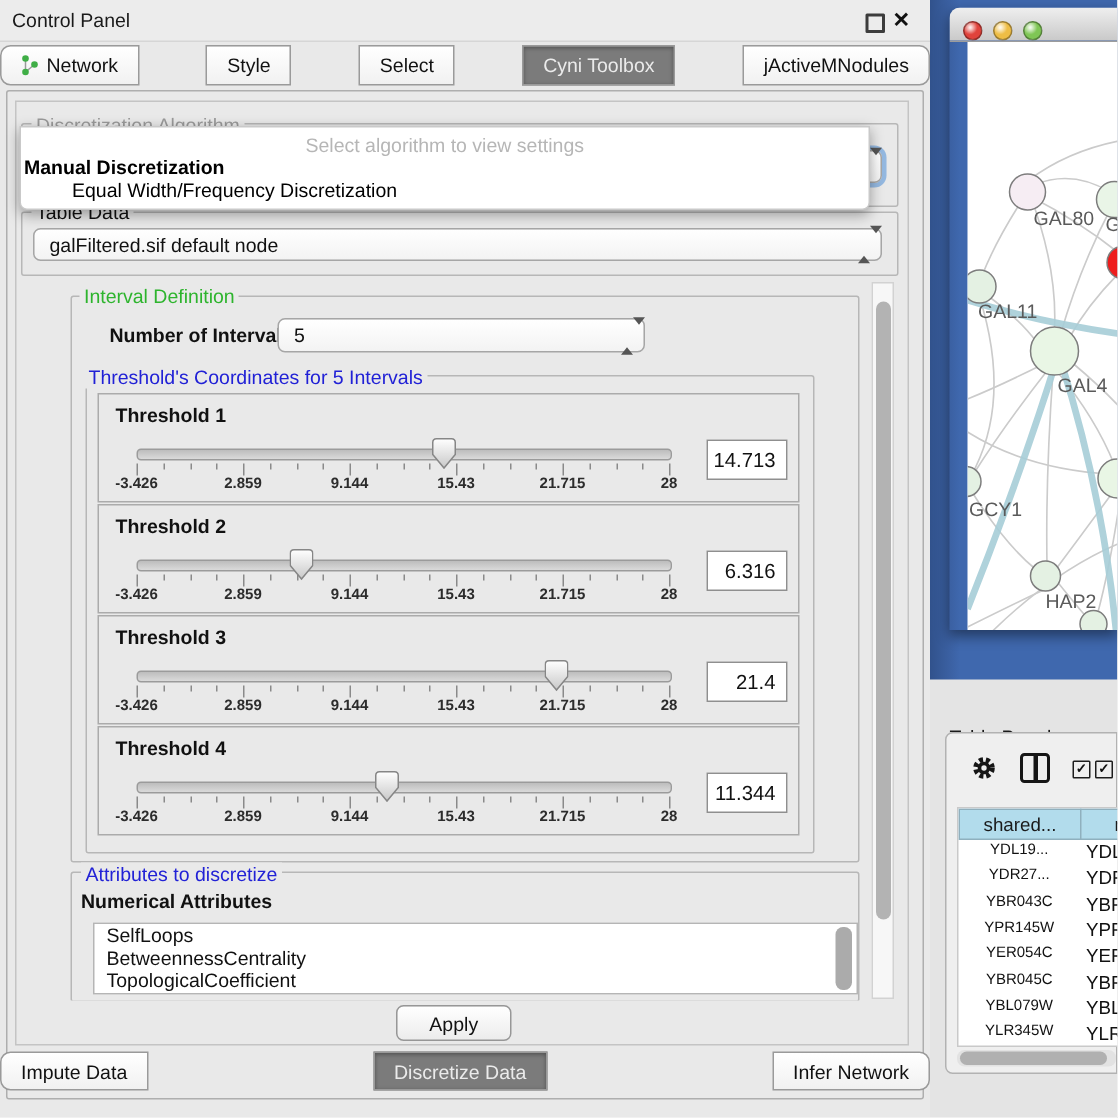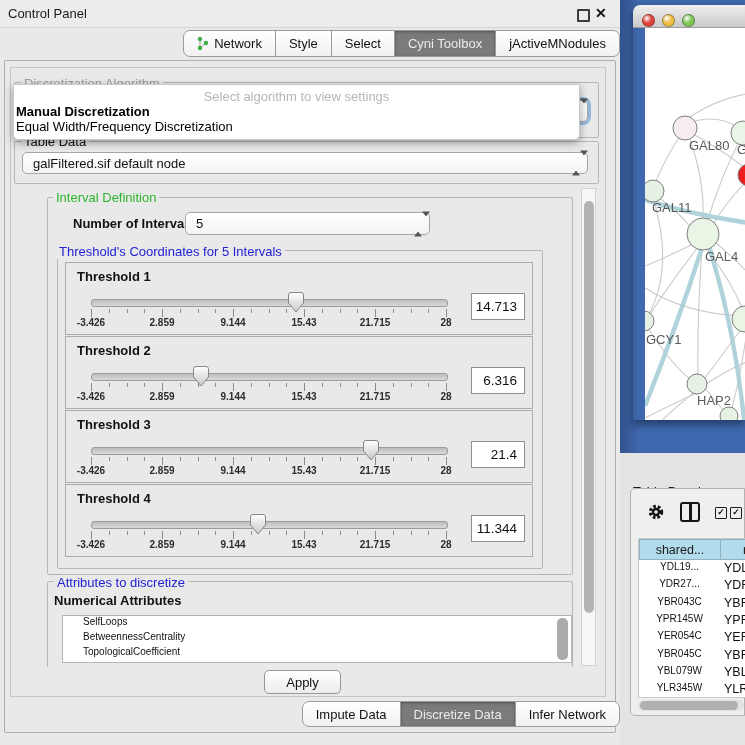--- a/index.html
+++ b/index.html
@@ -5,21 +5,21 @@
   html,body{margin:0;padding:0;}
   #stage{position:relative;width:745px;height:745px;overflow:hidden;
     font-family:"Liberation Sans",sans-serif;background:#e9e9e9;-webkit-font-smoothing:antialiased;}
   .abs{position:absolute;}
   
   #left{left:0;top:0;width:620px;height:745px;background:#e9e9e9;}
   #titlebar{left:0;top:0;width:620px;height:27px;background:#ececec;border-bottom:1px solid #d6d6d6;}
   #titlebar .t{position:absolute;left:8px;top:6px;font-size:13px;color:#1a1a1a;}
   #float-btn{left:577px;top:9px;width:9px;height:9px;border:2px solid #3c3c3c;border-radius:1px;}
   #close-btn{left:595px;top:5px;font-size:14px;font-weight:bold;color:#111;}
-  .tabrow{display:flex;justify-content:flex-end;align-items:stretch;}
+  .tabrow{display:flex;justify-content:space-between;align-items:stretch;}
   #toptabs{left:0;top:30px;width:620px;height:27px;}
   #bottomtabs{left:0;top:701px;width:620px;height:26px;}
   .tab{display:flex;align-items:center;gap:5px;padding:0 13px;font-size:13px;color:#111;
     background:linear-gradient(#ffffff,#f1f1f1);border:1px solid #9a9a9a;margin-left:-1px;position:relative;}
   .tab:first-child{border-radius:7px 0 0 7px;margin-left:0;}
   .tab:last-child{border-radius:0 7px 7px 0;}
   .tab.selected{background:#7b7b7b;color:#ebebeb;box-shadow:inset 0 1px 3px rgba(0,0,0,.35);}
   
   #outerpanel{left:4px;top:60px;width:610px;height:671px;border:1px solid #aeaeae;border-radius:2px;}
   #innerpanel{left:10px;top:67px;width:594px;height:628px;border:1px solid #c4c4c4;background:#e9e9e9;}
@@ -46,21 +46,21 @@
   .tbox .tlabel{position:absolute;left:11px;top:6px;font-size:13px;font-weight:bold;color:#111;}
   .track{position:absolute;left:25px;top:36px;width:355px;height:6px;border-radius:3px;
     background:linear-gradient(#bdbdbd,#dadada);border:1px solid #9b9b9b;}
   .tick{position:absolute;width:1px;background:#8a8a8a;}
   .ticklbl{position:absolute;top:54px;transform:translateX(-50%);font-size:10px;font-weight:bold;color:#2c2c2c;white-space:nowrap;}
   .vfield{position:absolute;left:405px;top:30px;width:54px;height:27px;background:#fff;border:1px solid #8f8f8f;
     box-sizing:border-box;font-size:13.5px;color:#111;display:flex;align-items:center;justify-content:flex-end;padding-right:7px;}
   .handle{position:absolute;top:29px;width:16px;height:21px;transform:translateX(-50%);}
   
   #attrlist{left:48px;top:429px;width:508px;height:46px;background:#fff;border:1px solid #b5b5b5;overflow:hidden;}
-  #attrlist .item{height:15px;font-size:10px;color:#111;padding-left:20px;white-space:nowrap;}
+  #attrlist .item{height:15px;font-size:13px;color:#111;padding-left:8px;white-space:nowrap;}
   #attrscroll{position:absolute;right:3px;top:2px;width:11px;height:42px;background:#ababab;border-radius:5px;}
   #apply{left:264px;top:670px;width:75px;height:22px;background:linear-gradient(#ffffff,#ececec);
     border:1px solid #979797;border-radius:5px;font-size:13px;color:#111;display:flex;align-items:center;justify-content:center;}
   
   #right{left:620px;top:0;width:125px;height:745px;background:#e4e4e4;}
   #bluebg{left:0;top:0;width:125px;height:453px;background:linear-gradient(90deg,#31528c 0,#3a5fa0 12px,#3f68ae 20px,#3f68ae 100%);}
   #netwin{left:13px;top:5px;width:112px;height:415px;border-radius:7px 0 0 0;box-shadow:0 4px 9px rgba(0,0,0,.45);}
   #nettitle{position:absolute;left:0;top:0;width:112px;height:23px;border-radius:7px 0 0 0;
     background:linear-gradient(#efefef,#c9c9c9);border-bottom:1px solid #9c9c9c;box-sizing:border-box;}
   .light{position:absolute;top:9px;width:13px;height:13px;border-radius:50%;box-sizing:border-box;}
@@ -122,21 +122,21 @@
     <div class="abs group" style="left:14px;top:82px;width:583px;height:54px;"></div>
     <div class="gtitle graylbl abs" style="left:21px;top:76px;">Discretization Algorithm</div>
     <div id="algo-combo" class="combo" style="left:22px;top:100px;width:566px;height:22px;">
       <span class="stepper"><span class="up"></span><span class="dn"></span></span>
     </div>
 
     <div id="popup" class="abs">
       <div class="hdr">Select algorithm to view settings</div>
       <div>
           <div class="opt bold" style="top: 19px;">Manual Discretization</div>
-          <div class="opt" style="top: 34px;">Equal Width/Frequency Discretization</div>
+          <div class="opt" style="top: 34px; margin-left: 32px;">Equal Width/Frequency Discretization</div>
         </div>
     </div>
 
     <div class="abs group" style="left:14px;top:141px;width:583px;height:41px;"></div>
     <div class="gtitle blacklbl abs" style="left:21px;top:134px;">Table Data</div>
     <div class="combo" style="left:22px;top:152px;width:566px;height:22px;">
       <span>galFiltered.sif default node</span>
       <span class="stepper"><span class="up"></span><span class="dn"></span></span>
     </div>
 

